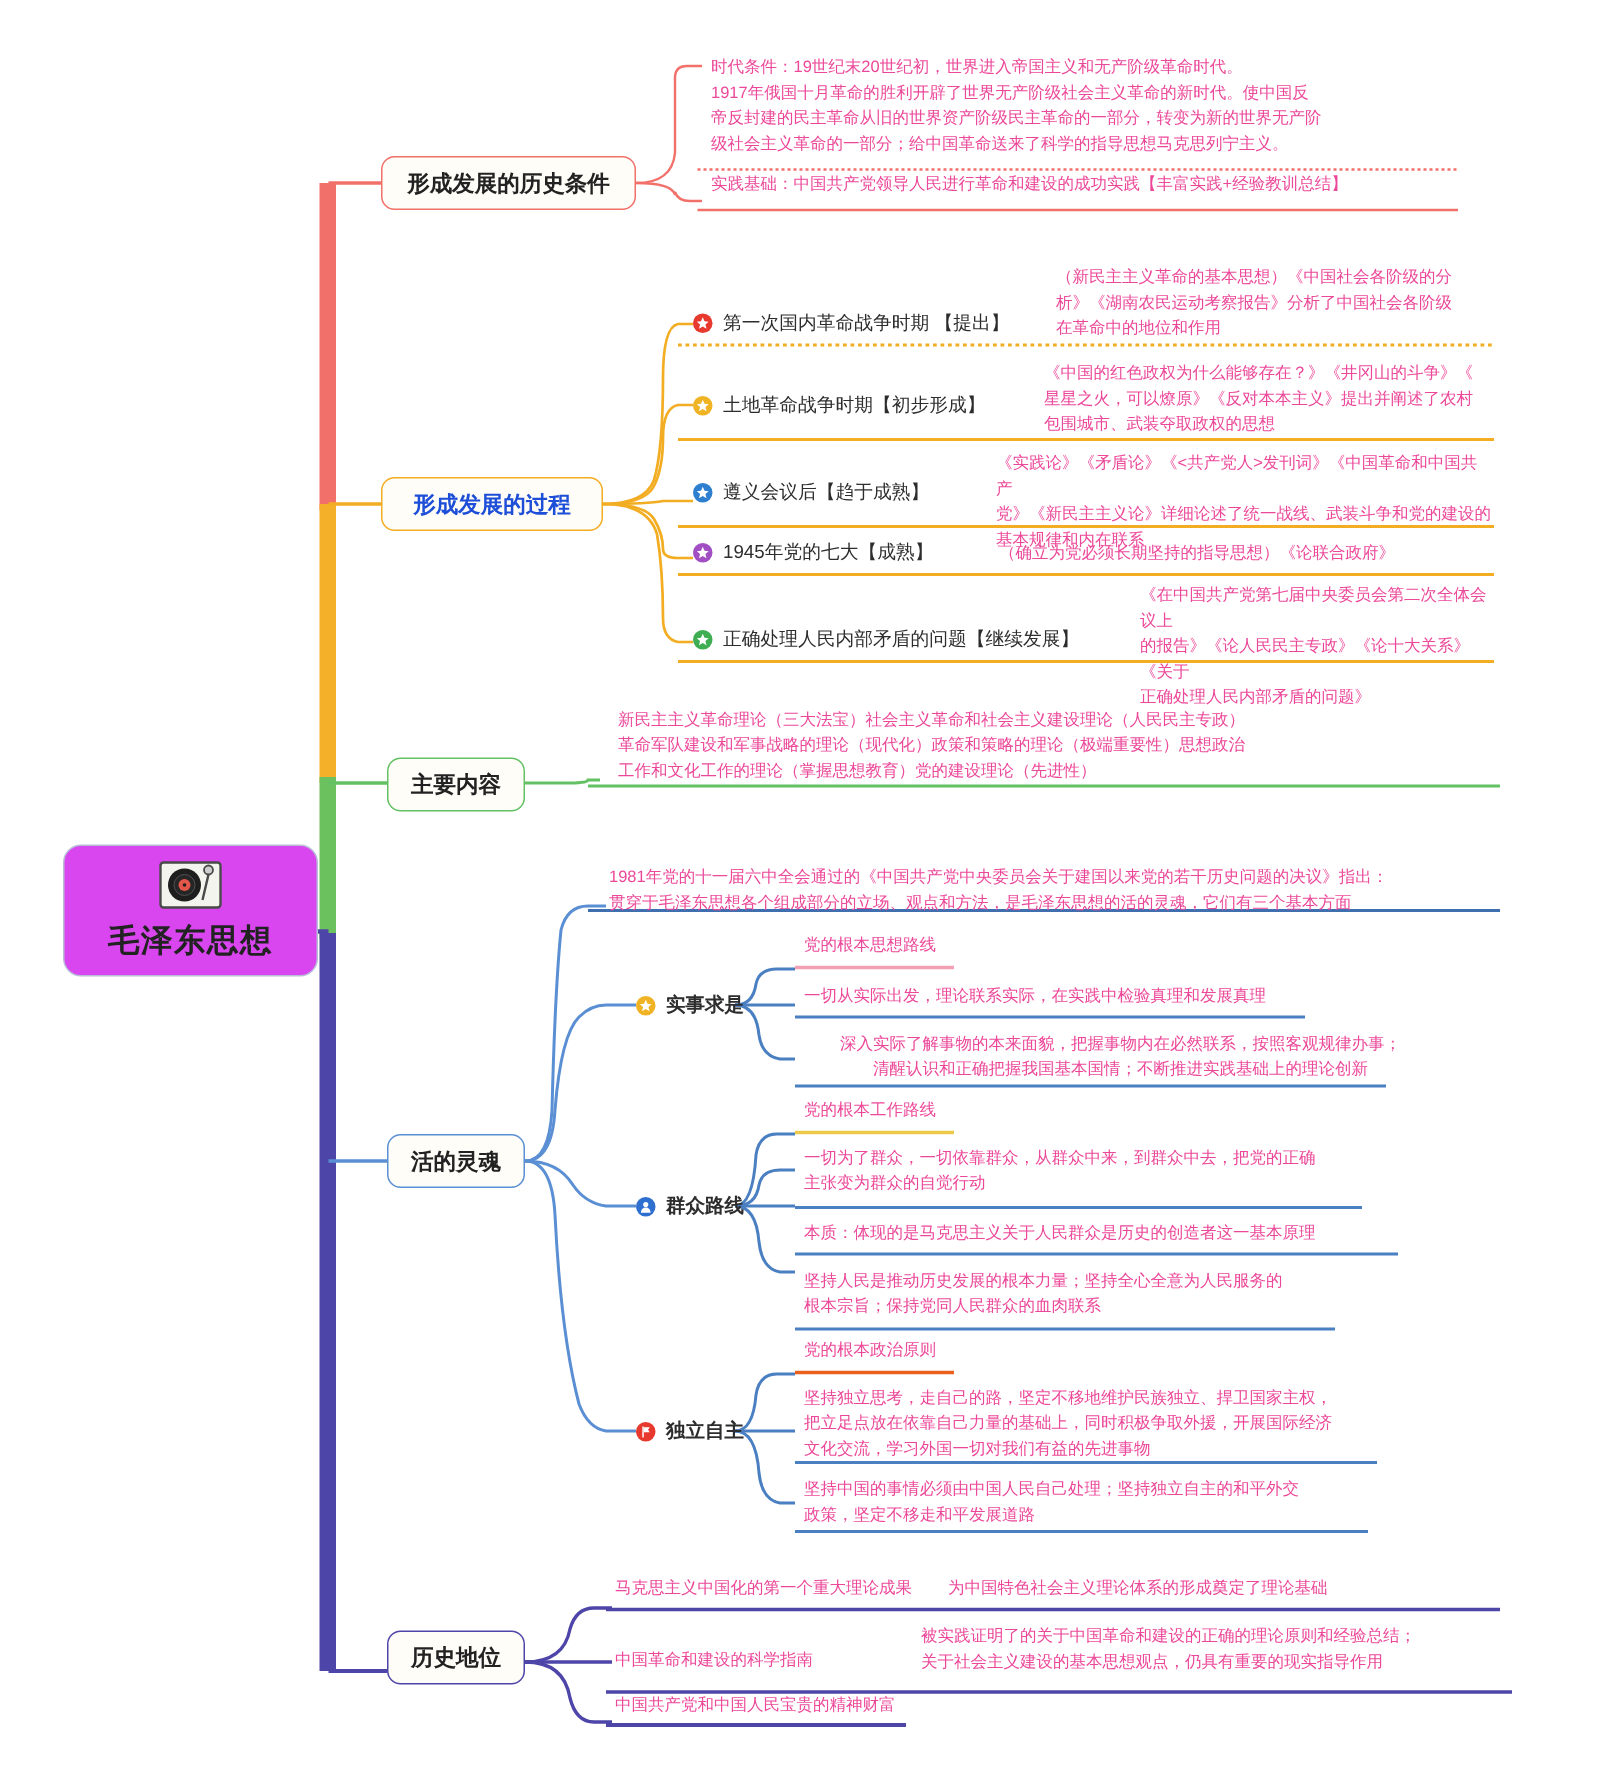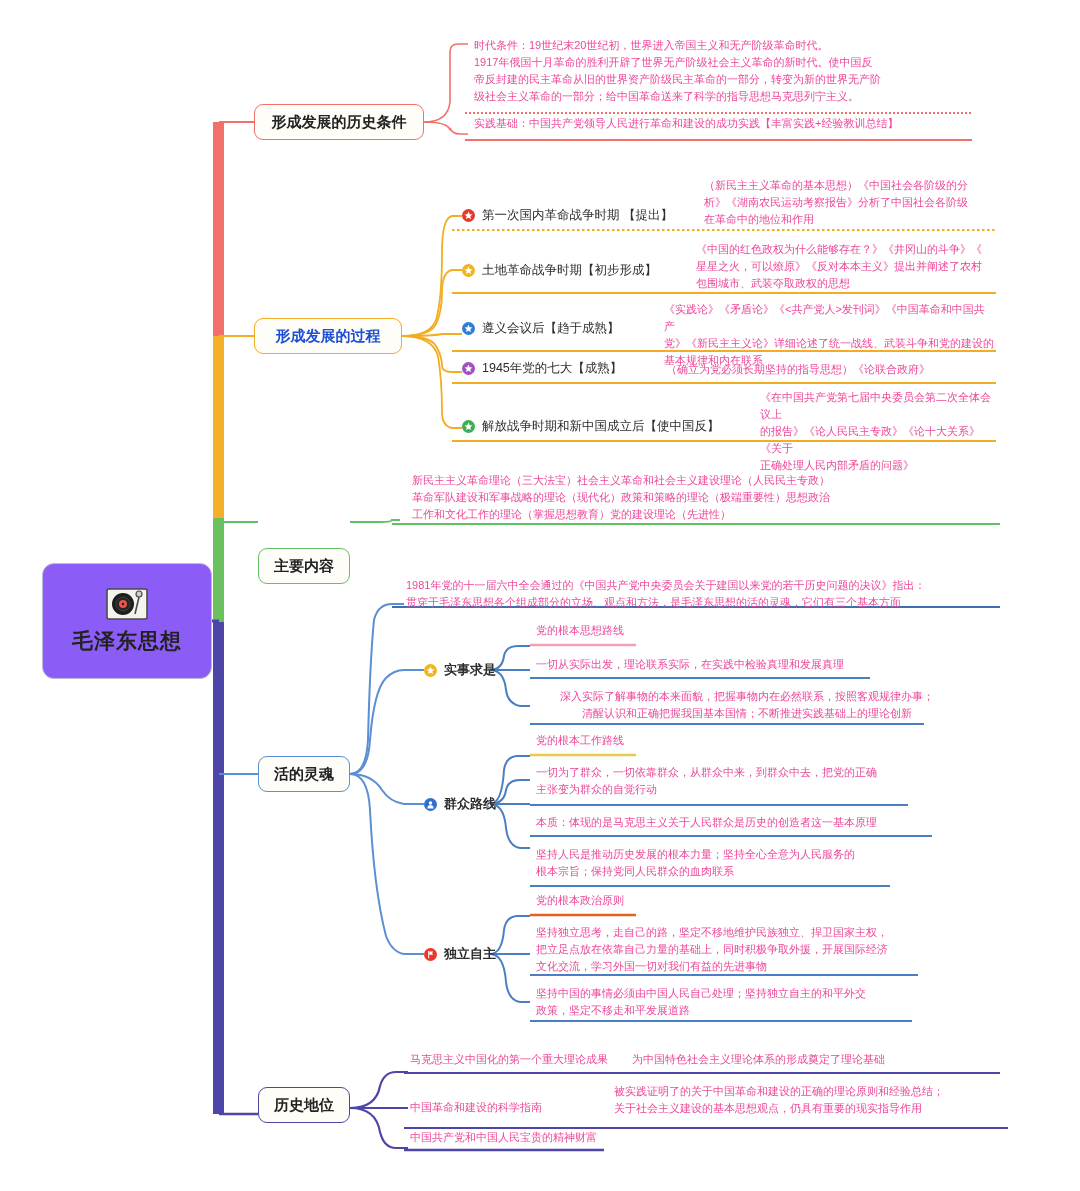--- a/index.html
+++ b/index.html
@@ -11,34 +11,34 @@
   #canvas{position:absolute;left:0;top:0;width:1080px;height:1191px;}
   svg.links{position:absolute;left:0;top:0;width:1080px;height:1191px;pointer-events:none;}
 
   
   .node{
     position:absolute;box-sizing:border-box;
     display:flex;align-items:center;justify-content:center;
     background:#fffdf7;font-weight:bold;white-space:nowrap;
   }
   .root{
-    left:42px;top:563px;width:170px;height:116px;
-    border:1.6px solid #b9bcd8;border-radius:12px;background:#8b5cf6;
+    left:42px;top:563px;width:170px;height:88px;
+    border:1.6px solid #b9bcd8;border-radius:12px;background:#d946ef;
     flex-direction:column;gap:6px;
   }
   .root .root-title{font-size:21px;color:#222;letter-spacing:1px;}
   .root .root-icon{width:46px;height:34px;}
 
   .branch{
     border-radius:9px;border-width:1.8px;border-style:solid;
     font-size:15px;padding:0 12px;height:36px;
   }
   .b-hist{left:254px;top:104px;width:170px;border-color:#f2706a;color:#222;}
   .b-proc{left:254px;top:318px;width:148px;border-color:#f2ad23;color:#1d4ed8;}
-  .b-main{left:258px;top:505px;width:92px;border-color:#63c163;color:#222;margin-top:43px;}
+  .b-main{left:258px;top:505px;width:92px;border-color:#63c163;color:#222;}
   .b-soul{left:258px;top:756px;width:92px;border-color:#5b8fd4;color:#222;}
   .b-posi{left:258px;top:1087px;width:92px;border-color:#4e45a8;color:#222;}
 
   
   .leaf{
     position:absolute;box-sizing:border-box;
     font-size:11px;line-height:1.55;color:#ec4899;
     padding:1px 4px 3px 4px;white-space:pre-line;
   }
 
@@ -209,21 +209,21 @@
     <span>1945年党的七大【成熟】</span>
   </div>
   <div class="leaf" style="left:662px;top:360px;width:336px;">（确立为党必须长期坚持的指导思想）《论联合政府》</div>
 
   <div class="sublabel" style="left:462px;top:418px;">
     <span class="badge" style="background:#3fae52;">
       <svg viewBox="0 0 10 10">
           <path d="M5 0.6 L6.3 3.5 L9.4 3.8 L7 5.9 L7.8 9 L5 7.4 L2.2 9 L3 5.9 L0.6 3.8 L3.7 3.5 Z" fill="#ffffff"></path>
         </svg>
     </span>
-    <span>解放战争时期和新中国成立后【使中国反】</span>
+    <span>正确处理人民内部矛盾的问题【继续发展】</span>
   </div>
   <div class="leaf" style="left:756px;top:388px;width:242px;">《在中国共产党第七届中央委员会第二次全体会议上
 的报告》《论人民民主专政》《论十大关系》《关于
 正确处理人民内部矛盾的问题》</div>
 
   <div class="node branch b-main">
     <span>主要内容</span>
   </div>
   <div class="leaf" style="left:396px;top:471px;width:606px;margin-left:12px;">新民主主义革命理论（三大法宝）社会主义革命和社会主义建设理论（人民民主专政）
 革命军队建设和军事战略的理论（现代化）政策和策略的理论（极端重要性）思想政治

